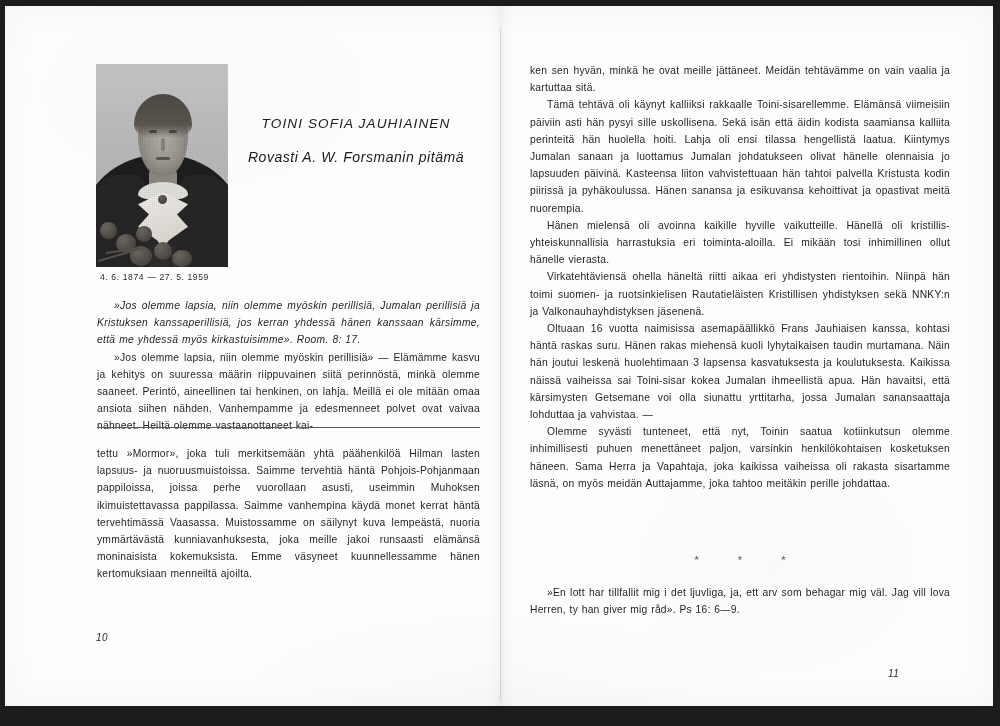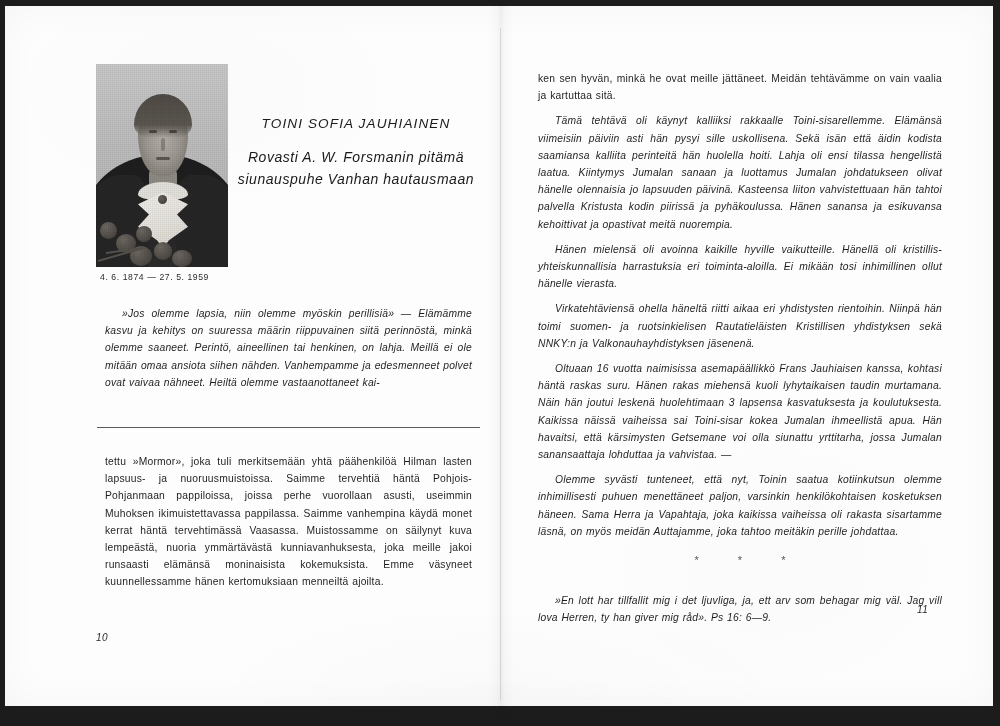--- a/index.html
+++ b/index.html
@@ -78,22 +78,22 @@
   
   .body-text {
     font-size: 10.3px;
     line-height: 17.2px;
     text-align: justify;
     text-justify: inter-word;
     letter-spacing: 0.22px;
     word-spacing: 0.6px;
     color: #1f1f1f;
   }
-  .body-text p { margin: 8px; }
-  .body-text p.indent { text-indent: 17px; font-style: italic; }
+  .body-text p { margin: 0; }
+  .body-text p.indent { text-indent: 17px; }
   .body-text p.noindent { text-indent: 0; }
   .scripture {
     font-style: italic;
     letter-spacing: 0.3px;
   }
 
   
   .photo-frame {
     position: absolute;
     left: 96px;
@@ -244,21 +244,21 @@
 
   
   .folio {
     position: absolute;
     font-size: 10px;
     font-style: italic;
     letter-spacing: 0.5px;
     color: #2b2b2b;
   }
   #folio-left  { left: 96px;  top: 632px; }
-  #folio-right { left: 888px; top: 604px; margin-left: 29px; }
+  #folio-right { left: 888px; top: 668px; }
 </style>
 </head>
 <body>
 
 <div id="scan">
   <div class="paper">
     <div class="grain"></div>
   </div>
 
   <div class="page" id="page-left">
@@ -289,24 +289,24 @@
       <div class="ph-stem" style="left:10px; top:188px; width:38px; transform:rotate(-8deg);"></div>
 
       <div class="photo-dither"></div>
     </div>
 
     <div class="photo-caption">4. 6. 1874 — 27. 5. 1959</div>
 
     <div class="memorial-head">
       <div class="memorial-name">TOINI SOFIA JAUHIAINEN</div>
       <div class="memorial-sub-line">Rovasti A. W. Forsmanin pitämä</div>
-      <div class="memorial-sub-line">siunauspuhe Vanhan hautausmaan</div>
     </div>
 
     <div class="col body-text" style="left:97px; top:297px; width:383px;">
+      <p class="indent scripture">»Jos olemme lapsia, niin olemme myöskin perillisiä, Jumalan perillisiä ja Kristuksen kanssaperillisiä, jos kerran yhdessä hänen kanssaan kärsimme, että me yhdessä myös kirkastuisimme». Room. 8: 17.</p>
       <p class="indent">»Jos olemme lapsia, niin olemme myöskin perillisiä» — Elämämme kasvu ja kehitys on suuressa määrin riippuvainen siitä perinnöstä, minkä olemme saaneet. Perintö, aineellinen tai henkinen, on lahja. Meillä ei ole mitään omaa ansiota siihen nähden. Vanhempamme ja edesmenneet polvet ovat vaivaa nähneet. Heiltä olemme vastaanottaneet kai-</p>
     </div>
 
     <div class="rule"></div>
 
     <div class="col body-text" style="left:97px; top:445px; width:383px;">
       <p class="noindent">tettu »Mormor», joka tuli merkitsemään yhtä päähenkilöä Hilman lasten lapsuus- ja nuoruusmuistoissa. Saimme tervehtiä häntä Pohjois-Pohjanmaan pappiloissa, joissa perhe vuorollaan asusti, useimmin Muhoksen ikimuistettavassa pappilassa. Saimme vanhempina käydä monet kerrat häntä tervehtimässä Vaasassa. Muistossamme on säilynyt kuva lempeästä, nuoria ymmärtävästä kunniavanhuksesta, joka meille jakoi runsaasti elämänsä moninaisista kokemuksista. Emme väsyneet kuunnellessamme hänen kertomuksiaan menneiltä ajoilta.</p>
     </div>
 
     <div class="folio" id="folio-left">10</div>

